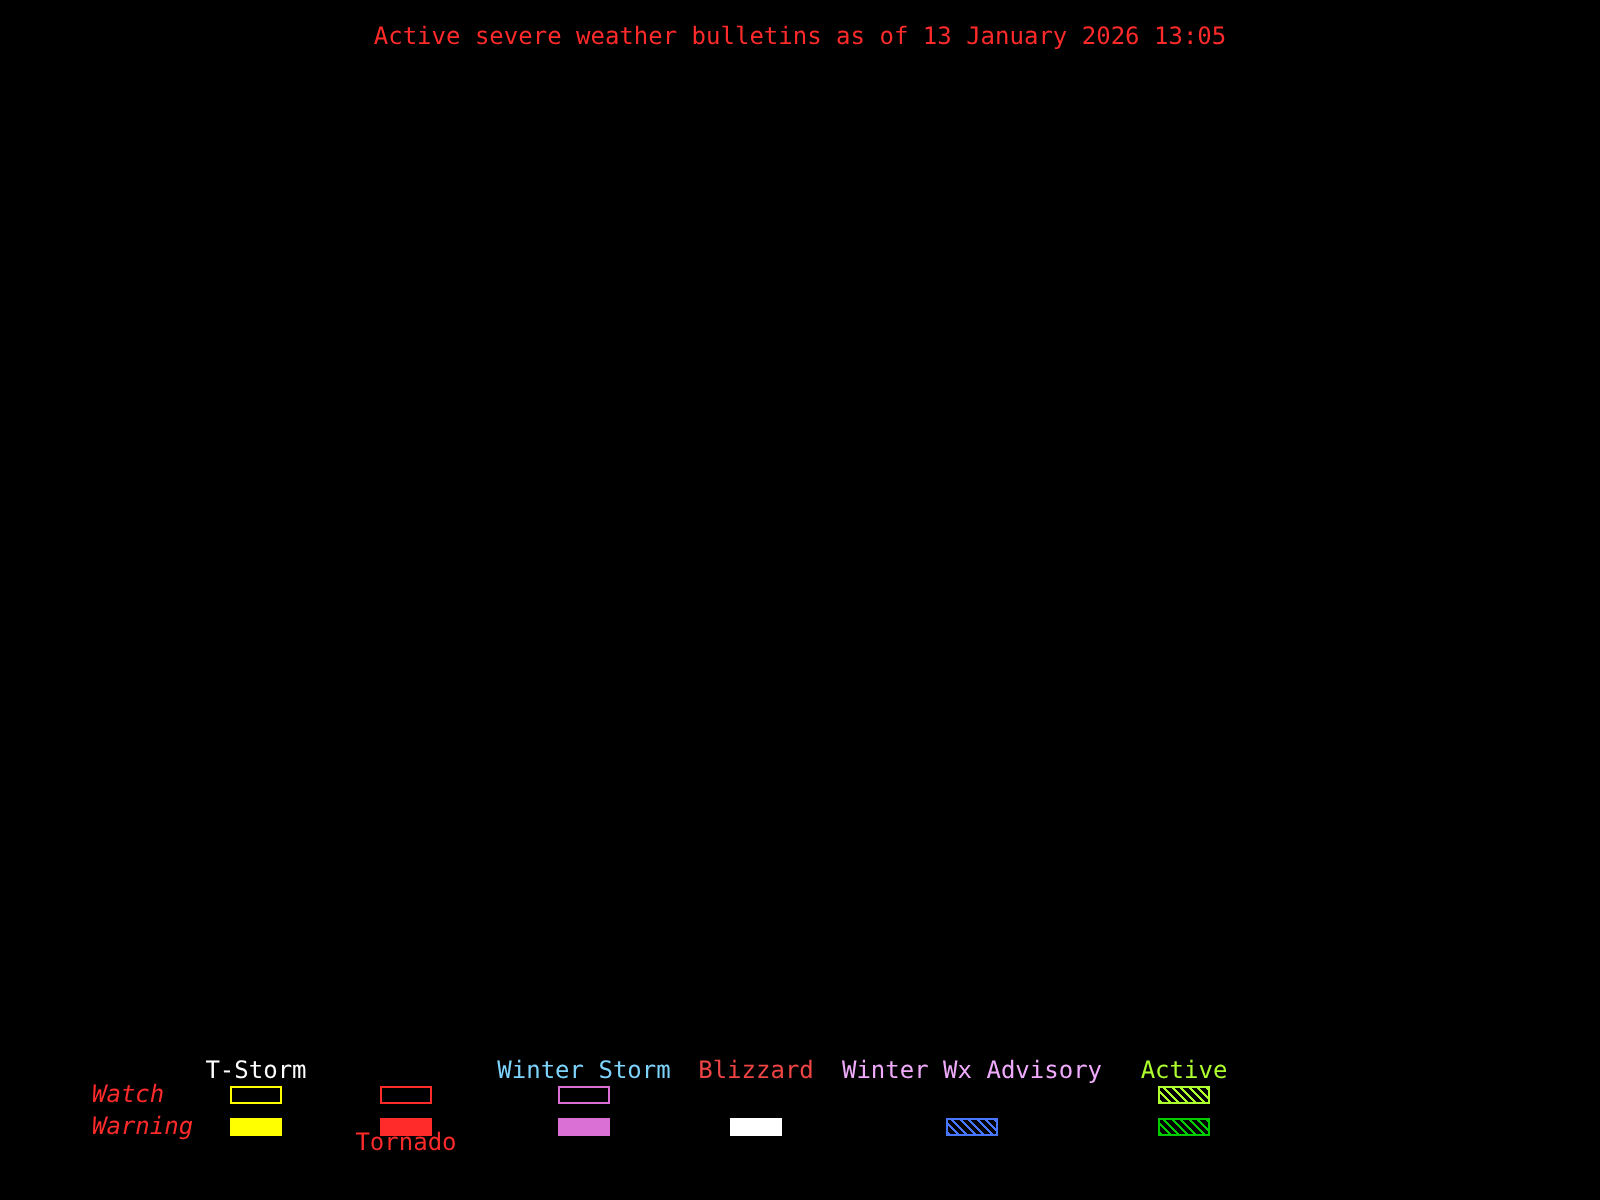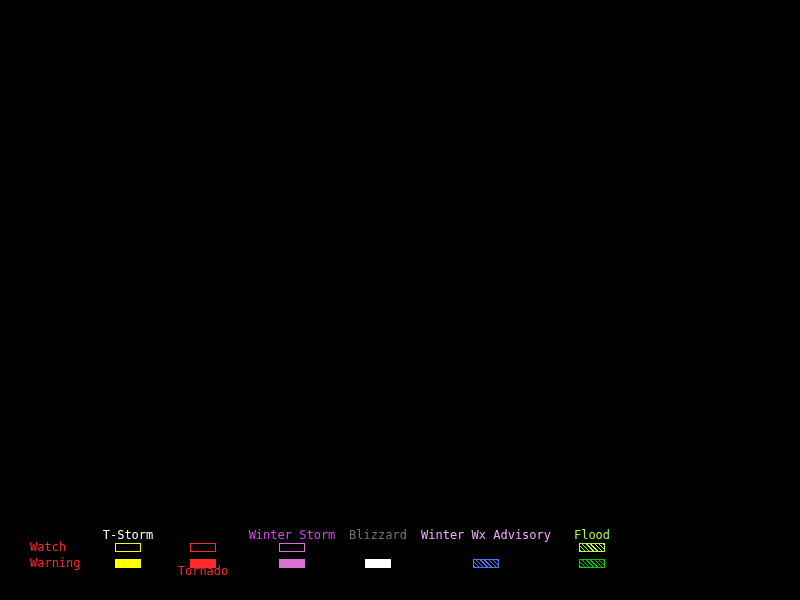--- a/index.html
+++ b/index.html
@@ -26,24 +26,25 @@
   .map-area {
     position: absolute;
     top: 0;
     left: 0;
     width: 800px;
     height: 600px;
     background: #000000;
   }
   .row-label {
     position: absolute;
-    left: 30px;
+    left: 46px;
     font-size: 12px;
     line-height: 12px;
     white-space: nowrap;
+    font-style: italic;
   }
   #watch-row-label { top: 541px; }
   #warning-row-label { top: 557px; }
   .legend-col {
     position: absolute;
     width: 150px;
     height: 42px;
     transform: translateX(-50%);
     text-decoration: underline;
   }
@@ -65,45 +66,46 @@
     box-sizing: border-box;
   }
   .swatch.watch-row { top: 14px; }
   .swatch.warning-row { top: 30px; }
 </style>
 </head>
 <body>
 
 <div class="screen">
   <div class="map-area"></div>
+  <div class="title" style="color: rgb(255, 42, 42);">Active severe weather bulletins as of 13 January 2026 13:05</div>
   <div class="row-label" id="watch-row-label" style="color: rgb(255, 42, 42);">Watch</div>
   <div class="row-label" id="warning-row-label" style="color: rgb(255, 42, 42);">Warning</div>
   <div id="legend">
       <div class="legend-col" style="left: 128px; top: 529px;">
         <div class="col-label" style="color: rgb(255, 255, 255);">T-Storm</div>
         <div class="swatch watch-row" style="border: 1px solid rgb(255, 255, 0);"></div>
         <div class="swatch warning-row" style="background: rgb(255, 255, 0);"></div>
       </div>
       <div class="legend-col" style="left: 203px; top: 529px;">
         <div class="col-label" style="color: rgb(255, 42, 42); margin-top: 36px;">Tornado</div>
         <div class="swatch watch-row" style="border: 1px solid rgb(255, 42, 42);"></div>
         <div class="swatch warning-row" style="background: rgb(255, 42, 42);"></div>
       </div>
       <div class="legend-col" style="left: 292px; top: 529px;">
-        <div class="col-label" style="color: #d946ef;">Winter Storm</div>
+        <div class="col-label" style="color: #7dd3fc;">Winter Storm</div>
         <div class="swatch watch-row" style="border: 1px solid rgb(218, 112, 214);"></div>
         <div class="swatch warning-row" style="background: rgb(218, 112, 214);"></div>
       </div>
       <div class="legend-col" style="left: 378px; top: 529px;">
-        <div class="col-label" style="color: #737373;">Blizzard</div>
+        <div class="col-label" style="color: #ef4444;">Blizzard</div>
         <div class="swatch warning-row" style="background: rgb(255, 255, 255);"></div>
       </div>
       <div class="legend-col" style="left: 486px; top: 529px;">
         <div class="col-label" style="color: #f0abfc;">Winter Wx Advisory</div>
         <div class="swatch warning-row" style="border: 1px solid rgb(72, 118, 255); background-image: repeating-linear-gradient(45deg, rgb(72, 118, 255) 0px, rgb(72, 118, 255) 1px, transparent 1px, transparent 3px);"></div>
       </div>
       <div class="legend-col" style="left: 592px; top: 529px;">
-        <div class="col-label" style="color: rgb(173, 255, 47);">Flood</div>
+        <div class="col-label" style="color: rgb(173, 255, 47);">Active</div>
         <div class="swatch watch-row" style="border: 1px solid rgb(173, 255, 47); background-image: repeating-linear-gradient(45deg, rgb(173, 255, 47) 0px, rgb(173, 255, 47) 1px, transparent 1px, transparent 3px);"></div>
         <div class="swatch warning-row" style="border: 1px solid rgb(0, 204, 0); background-image: repeating-linear-gradient(45deg, rgb(0, 204, 0) 0px, rgb(0, 204, 0) 1px, transparent 1px, transparent 3px);"></div>
       </div>
     </div>
 </div>
 
 </body></html>

